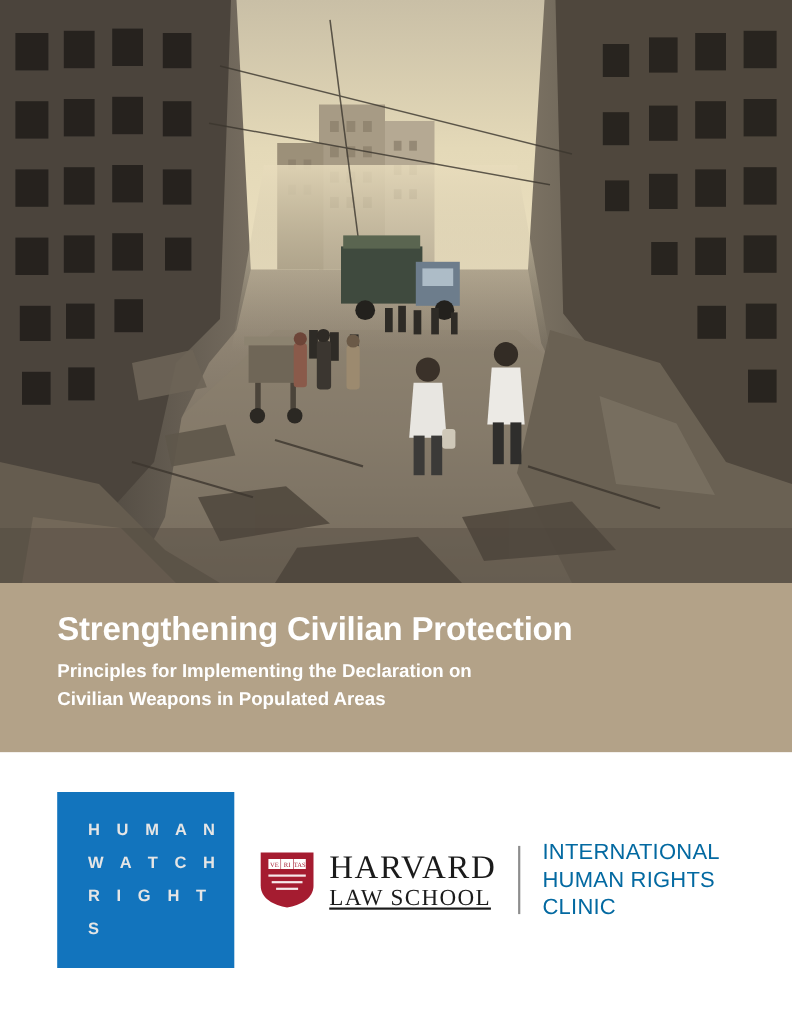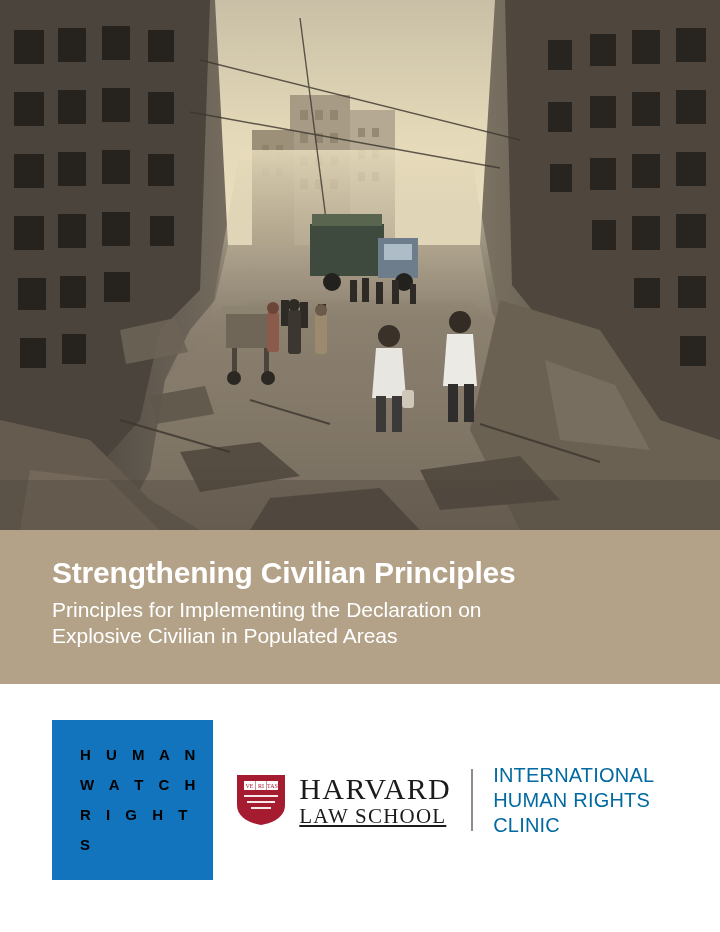--- a/index.html
+++ b/index.html
@@ -47,23 +47,23 @@
     margin: 0;
     color: #ffffff;
     font-size: 30px;
     line-height: 34px;
     font-weight: bold;
     letter-spacing: -0.2px;
   }
   .cover-subtitle {
     margin: 7px 0 0 0;
     color: #ffffff;
-    font-size: 21px;
+    font-size: 17px;
     line-height: 26px;
-    font-weight: normal;
+    font-weight: bold;
     max-width: 520px;
   }
 
   
   .logo-area {
     position: relative;
     width: 720px;
     height: 248px;
     background: #ffffff;
   }
@@ -81,21 +81,21 @@
     height: 160px;
     background: #1274bd;
     display: flex;
     flex-direction: column;
     justify-content: center;
     align-items: flex-start;
     box-sizing: border-box;
     padding-left: 28px;
   }
   .hrw-line {
-    color: #000000;
+    color: #e5e5e5;
     font-size: 15px;
     font-weight: bold;
     letter-spacing: 5.5px;
     line-height: 30px;
   }
 
   
   .harvard-lockup {
     display: flex;
     align-items: center;
@@ -339,24 +339,24 @@
       <g stroke="#3c362e" stroke-width="2" opacity="0.8" fill="none">
         <path d="M120 420 L230 452"></path>
         <path d="M480 424 L600 462"></path>
         <path d="M250 400 L330 424"></path>
       </g>
       <rect x="0" y="480" width="720" height="50" fill="#4a4339" opacity="0.35"></rect>
     </svg>
   </div>
 
   <div class="title-band">
-    <h1 class="cover-title">Strengthening Civilian Principles</h1>
+    <h1 class="cover-title">Strengthening Civilian Protection</h1>
     <p class="cover-subtitle">
       <span>Principles for Implementing the Declaration on</span><br>
-      <span>Explosive Civilian in Populated Areas</span>
+      <span>Civilian Weapons in Populated Areas</span>
     </p>
   </div>
 
   <div class="logo-area">
     <div class="logo-row">
 
       <div class="hrw-logo">
         <div class="hrw-line">H U M A N</div>
         <div class="hrw-line">W A T C H</div>
         <div class="hrw-line">R I G H T S</div>

